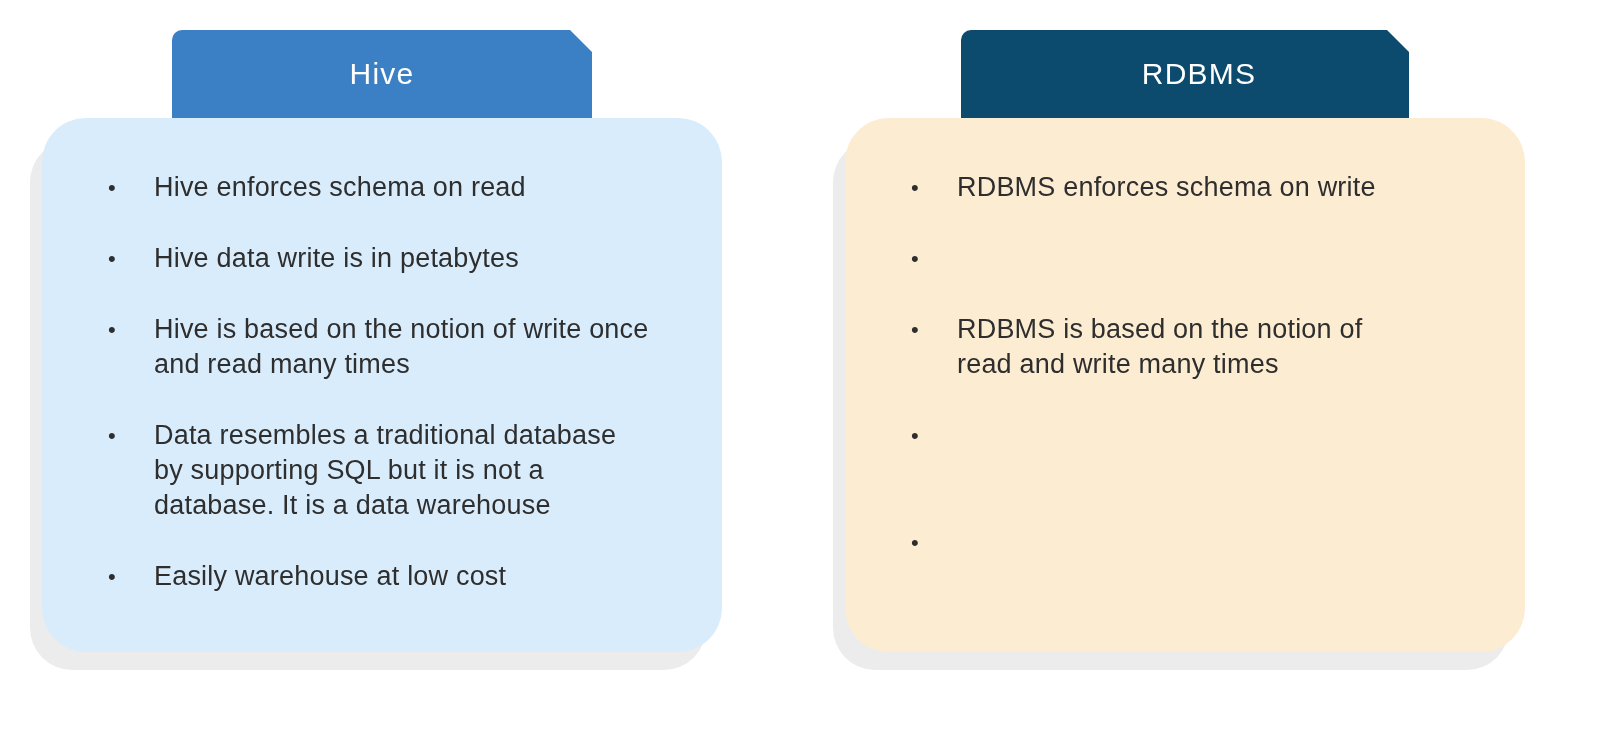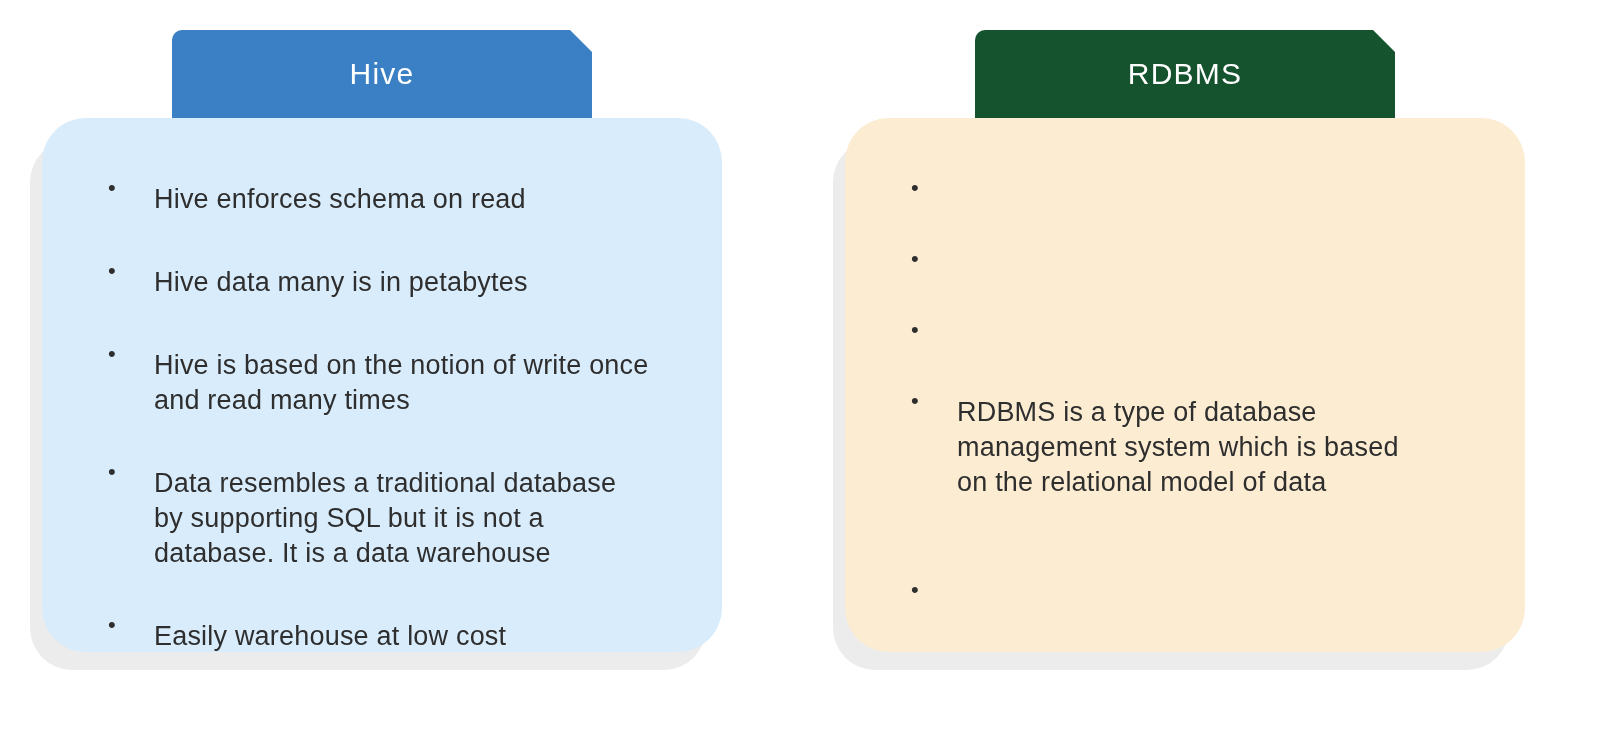--- a/index.html
+++ b/index.html
@@ -71,77 +71,77 @@
     line-height: 35px;
     color: #2e2e2e;
     padding-left: 4px;
   }
   .txt {
     flex: 1;
     font-size: 27px;
     line-height: 35px;
     color: #2e2e2e;
     letter-spacing: 0.2px;
-    margin-top: 12px;
   }
   .gap-before { margin-top: 36px; }
 </style>
 </head>
 <body>
 
 <div class="canvas">
 
   <section class="card card-left">
     <div class="tab" style="background: rgb(59, 128, 196);">
       <span>Hive</span>
     </div>
     <div class="body" style="background: rgb(217, 236, 251);">
       <ul class="bullets">
         <li class="bullet">
           <span class="dot">•</span>
           <span class="txt">Hive enforces schema on read</span>
         </li>
         <li class="bullet">
           <span class="dot">•</span>
-          <span class="txt">Hive data many is in petabytes</span>
+          <span class="txt">Hive data write is in petabytes</span>
         </li>
         <li class="bullet">
           <span class="dot">•</span>
           <span class="txt">Hive is based on the notion of write once and read many times</span>
         </li>
         <li class="bullet">
           <span class="dot">•</span>
           <span class="txt">Data resembles a traditional database by supporting SQL but it is not a database. It is a data warehouse</span>
         </li>
         <li class="bullet">
           <span class="dot">•</span>
           <span class="txt">Easily warehouse at low cost</span>
         </li>
       </ul>
     </div>
   </section>
 
   <section class="card card-right">
-    <div class="tab" style="background: #14532d;">
+    <div class="tab" style="background: #0c4a6e; padding-left: 28px;">
       <span>RDBMS</span>
     </div>
     <div class="body" style="background: rgb(252, 236, 210);">
       <ul class="bullets">
         <li class="bullet">
           <span class="dot">•</span>
+          <span class="txt">RDBMS enforces schema on write</span>
         </li>
         <li class="bullet">
           <span class="dot">•</span>
         </li>
         <li class="bullet">
           <span class="dot">•</span>
+          <span class="txt">RDBMS is based on the notion of read and write many times</span>
         </li>
         <li class="bullet">
           <span class="dot">•</span>
-          <span class="txt">RDBMS is a type of database management system which is based on the relational model of data</span>
         </li>
         <li class="bullet gap-before">
           <span class="dot">•</span>
         </li>
       </ul>
     </div>
   </section>
 
 </div>
 

